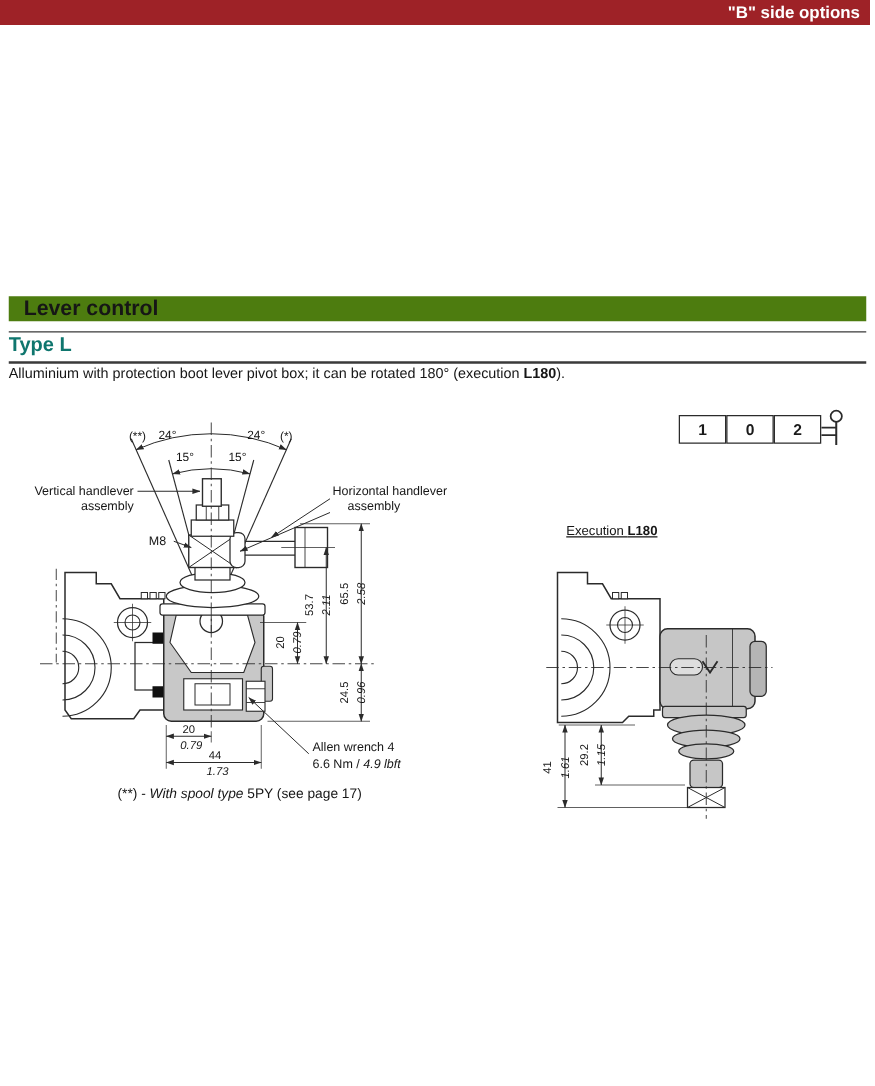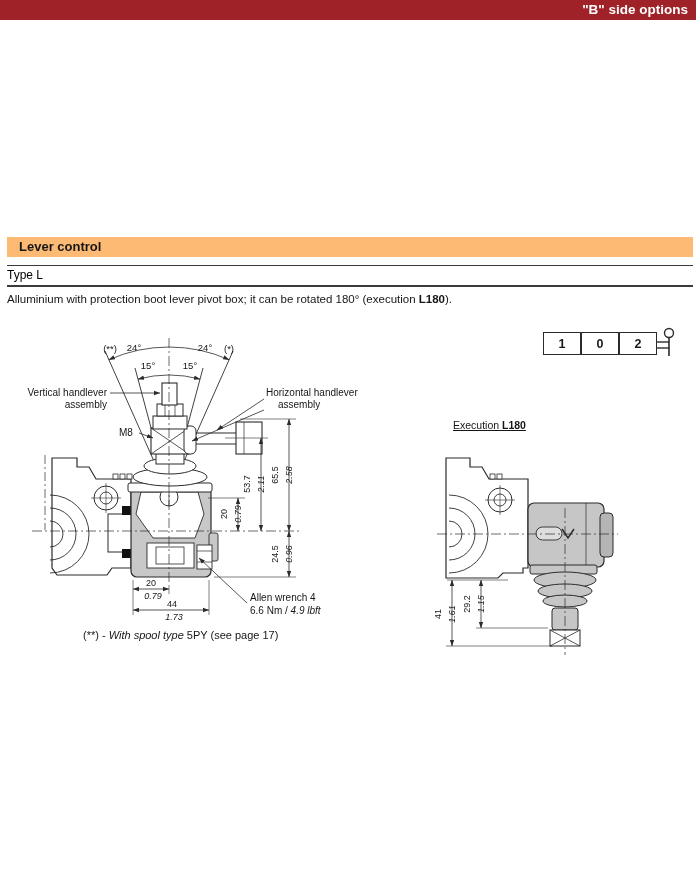--- a/index.html
+++ b/index.html
@@ -1,34 +1,34 @@
 <!DOCTYPE html>
 <html><head>
 <meta charset="utf-8">
 <style>
   html,body{margin:0;padding:0;background:#fff;}
   .page{position:relative;width:700px;height:869px;background:#ffffff;
         font-family:"Liberation Sans",sans-serif;color:#1a1a1a;overflow:hidden;}
   .banner{position:absolute;left:0;top:199;width:696px;height:20px;background:#9E2227;
           color:#fff;font-weight:bold;font-size:13.5px;line-height:20px;text-align:right;
           padding-right:8px;box-sizing:border-box;}
-  .section-bar{position:absolute;left:7px;top:237px;width:686px;height:20px;background:#fdba74;
-          font-weight:bold;font-size:13px;line-height:20px;padding-left:12px;box-sizing:border-box;color:#161616;}
+  .section-bar{position:absolute;left:7px;top:237px;width:686px;height:20px;background:#4d7c0f;
+          font-weight:bold;font-size:17px;line-height:20px;padding-left:12px;box-sizing:border-box;color:#161616;}
   .subsection{position:absolute;left:7px;top:265px;width:686px;border-top:1px solid #3a3a3a;
-          border-bottom:2px solid #3a3a3a;padding:2px 0 3px 0;font-weight:normal;font-size:12px;color:#000000;}
+          border-bottom:2px solid #3a3a3a;padding:2px 0 3px 0;font-weight:bold;font-size:16px;color:#0f766e;}
   .intro{position:absolute;left:7px;top:293px;width:640px;font-size:11.5px;margin:0;color:#161616;}
   .order-code{position:absolute;left:543px;top:332px;display:flex;}
   .order-cell{width:38px;height:23px;border:1.6px solid #2b2b2b;border-left-width:0.8px;border-right-width:0.8px;
           box-sizing:border-box;font-weight:bold;font-size:12.5px;display:flex;align-items:center;justify-content:center;}
   .order-cell:first-child{border-left-width:1.6px;}
   .order-cell:last-child{border-right-width:1.6px;}
   .lever-sym{position:absolute;left:657px;top:320px;}
   .caption-right{position:absolute;left:453px;top:419px;font-size:10.5px;color:#161616;text-decoration:underline;}
   .notes{position:absolute;left:52px;top:629px;font-size:11px;color:#161616;line-height:13.5px;}
-  .notes .indent{margin-left:31px;}
+  .notes .indent{margin-left:42px;}
   .fig{position:absolute;}
   svg text{fill:#161616;}
   .dimtxt{font-size:9px;}
   .lbltxt{font-size:10px;}
   .angtxt{font-size:9.5px;}
   .it{font-style:italic;}
 </style>
 </head>
 <body>
 

